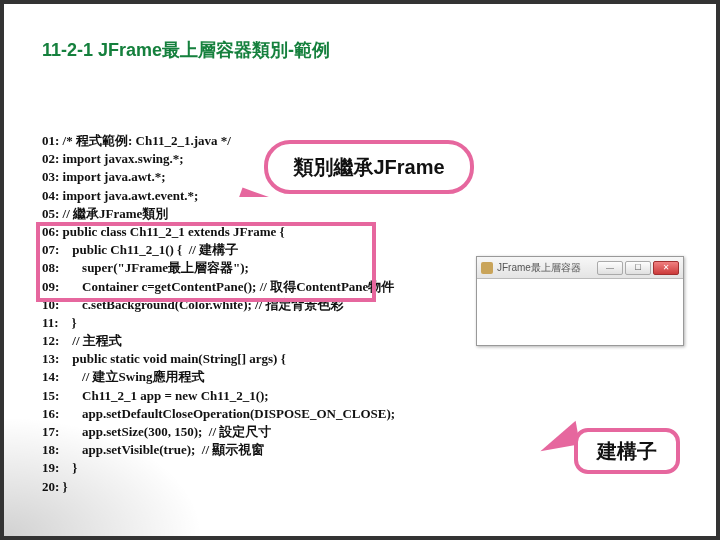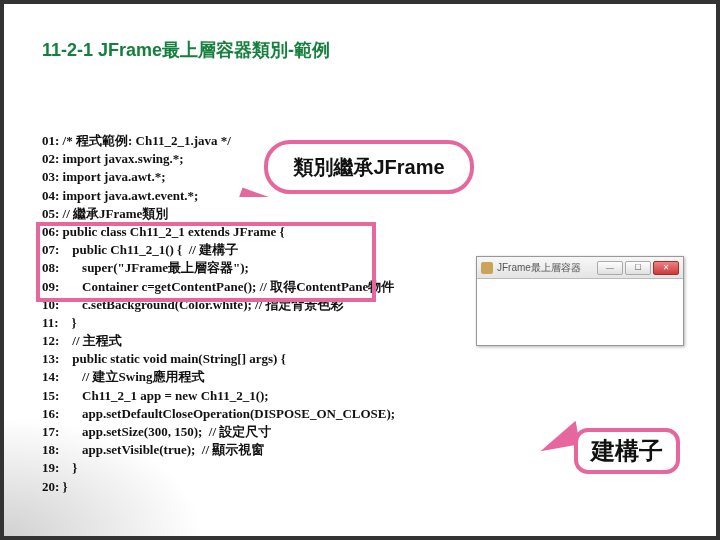--- a/index.html
+++ b/index.html
@@ -52,21 +52,21 @@
     left: 570px;
     top: 424px;
     width: 106px;
     height: 46px;
     border: 4px solid #e6679e;
     border-radius: 14px;
     background: #fff;
     display: flex;
     align-items: center;
     justify-content: center;
-    font-size: 24px;
+    font-size: 20px;
     font-weight: 700;
     color: #111;
     z-index: 5;
   }
   .pink-rect {
     position: absolute;
     left: 32px;
     top: 218px;
     width: 340px;
     height: 80px;

